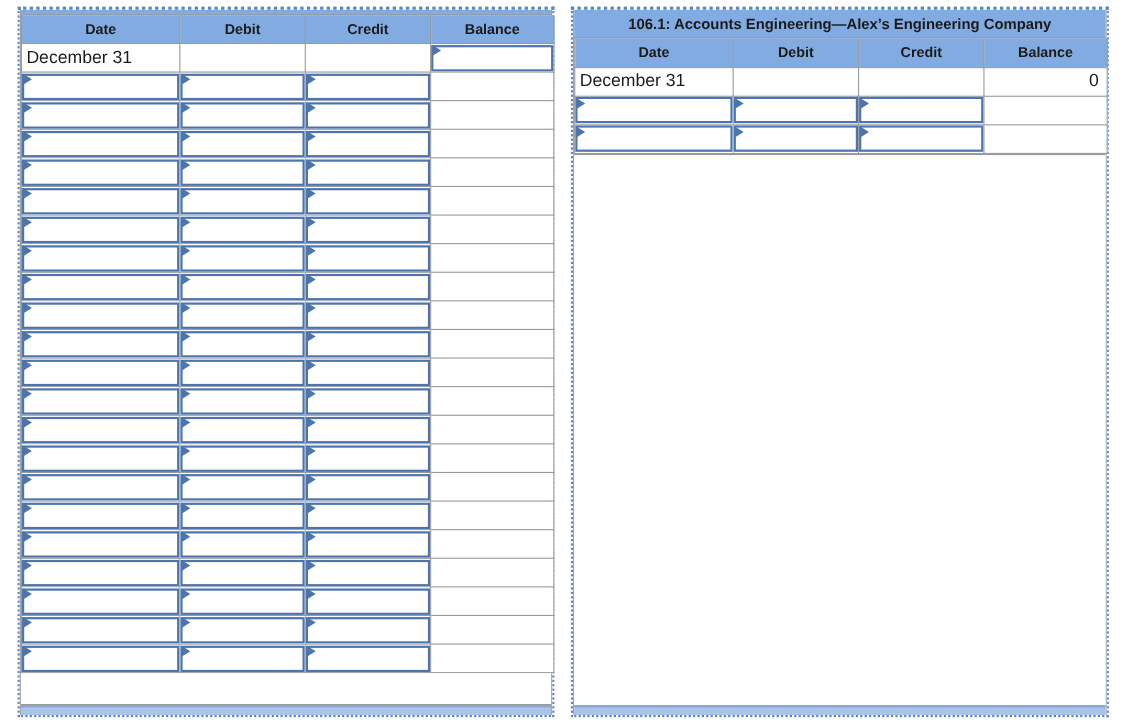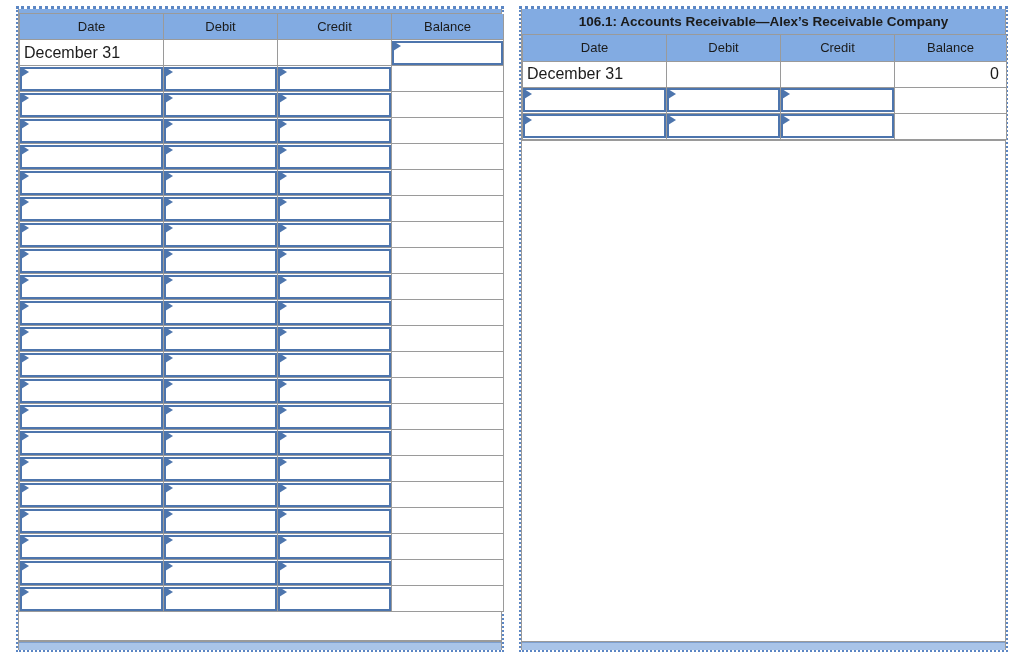--- a/index.html
+++ b/index.html
@@ -65,21 +65,21 @@
     padding: 0;
     margin: 0;
     border: 1px solid #9a9a9a;
     box-sizing: border-box;
     height: 26px;
   }
   table.ledger th {
     background: #82abe2;
     color: #1b1b1b;
     font-size: 13px;
-    font-weight: normal;
+    font-weight: bold;
     text-align: center;
     border-top: none;
   }
   table.ledger td {
     background: #ffffff;
     font-size: 13px;
     color: #1b1b1b;
   }
   .col-date    { width: 144px; }
   .col-debit   { width: 114px; }
@@ -561,21 +561,21 @@
 
       <div class="spacer-row"></div>
       <div class="filler nolinetop"></div>
       <div class="footerbar"></div>
     </div>
   </div>
 
   <div class="panel" id="panel-right">
     <div class="panel-inner">
 
-      <div class="acct-title">106.1: Accounts Receivable—Alex’s Receivable Company</div>
+      <div class="acct-title">106.1: Accounts Engineering—Alex’s Engineering Company</div>
 
       <table class="ledger">
         <colgroup>
           <col class="col-date">
             <col class="col-debit">
             <col class="col-credit">
             <col class="col-balance">
         </colgroup>
         <thead>
           <tr>

